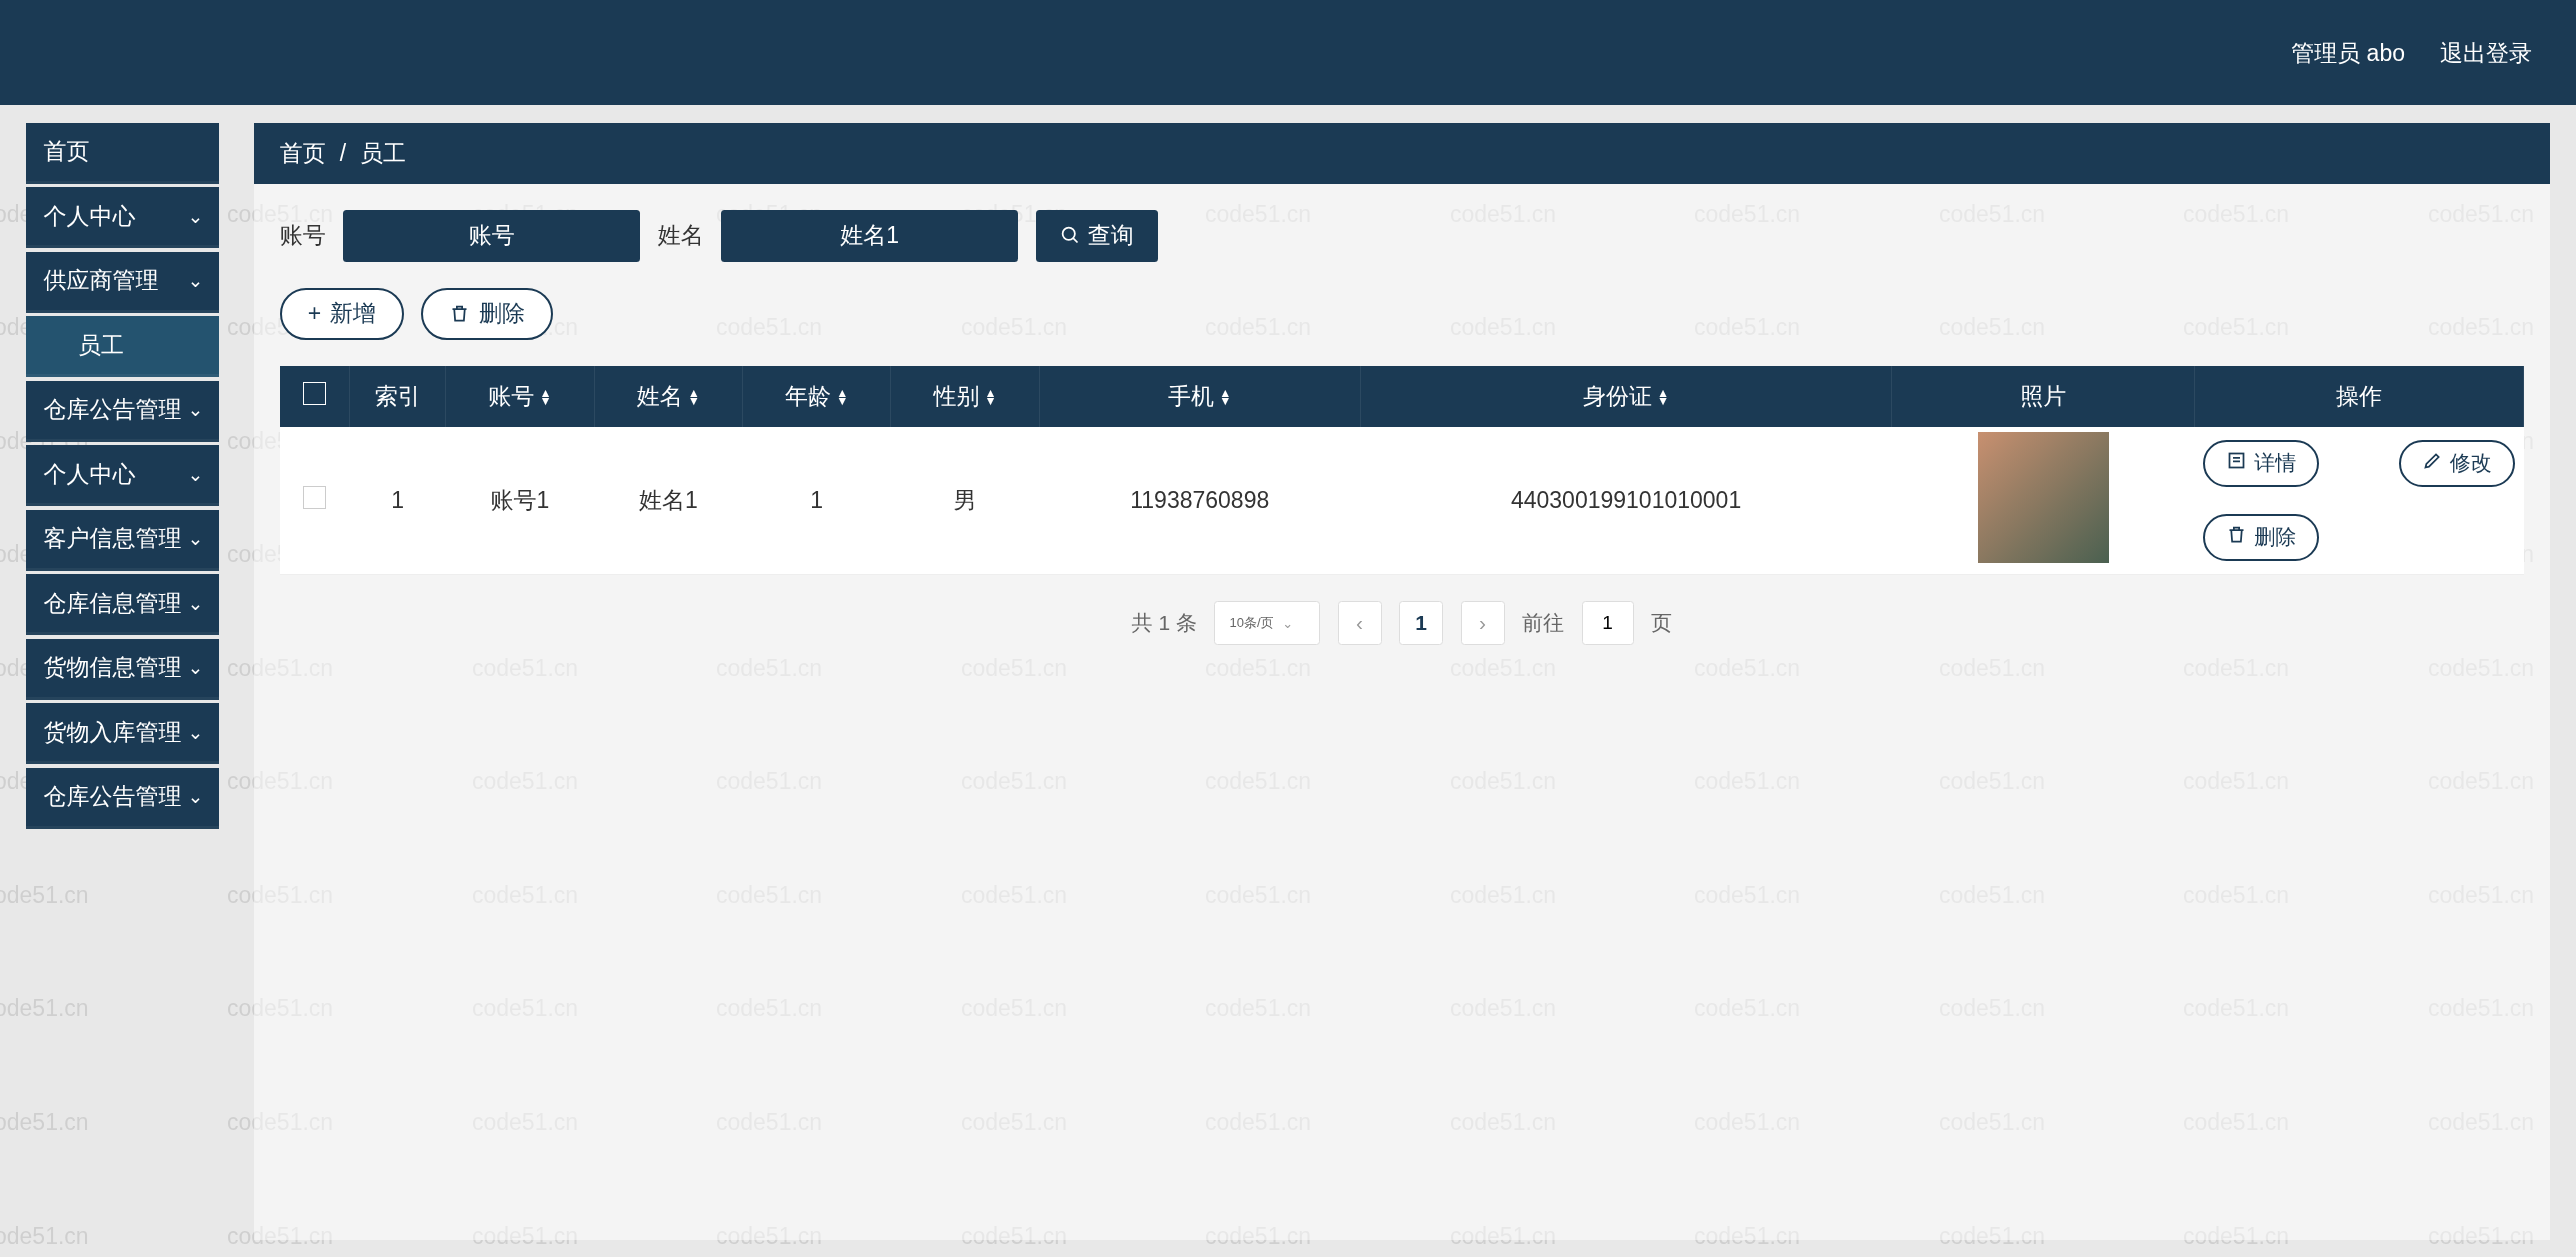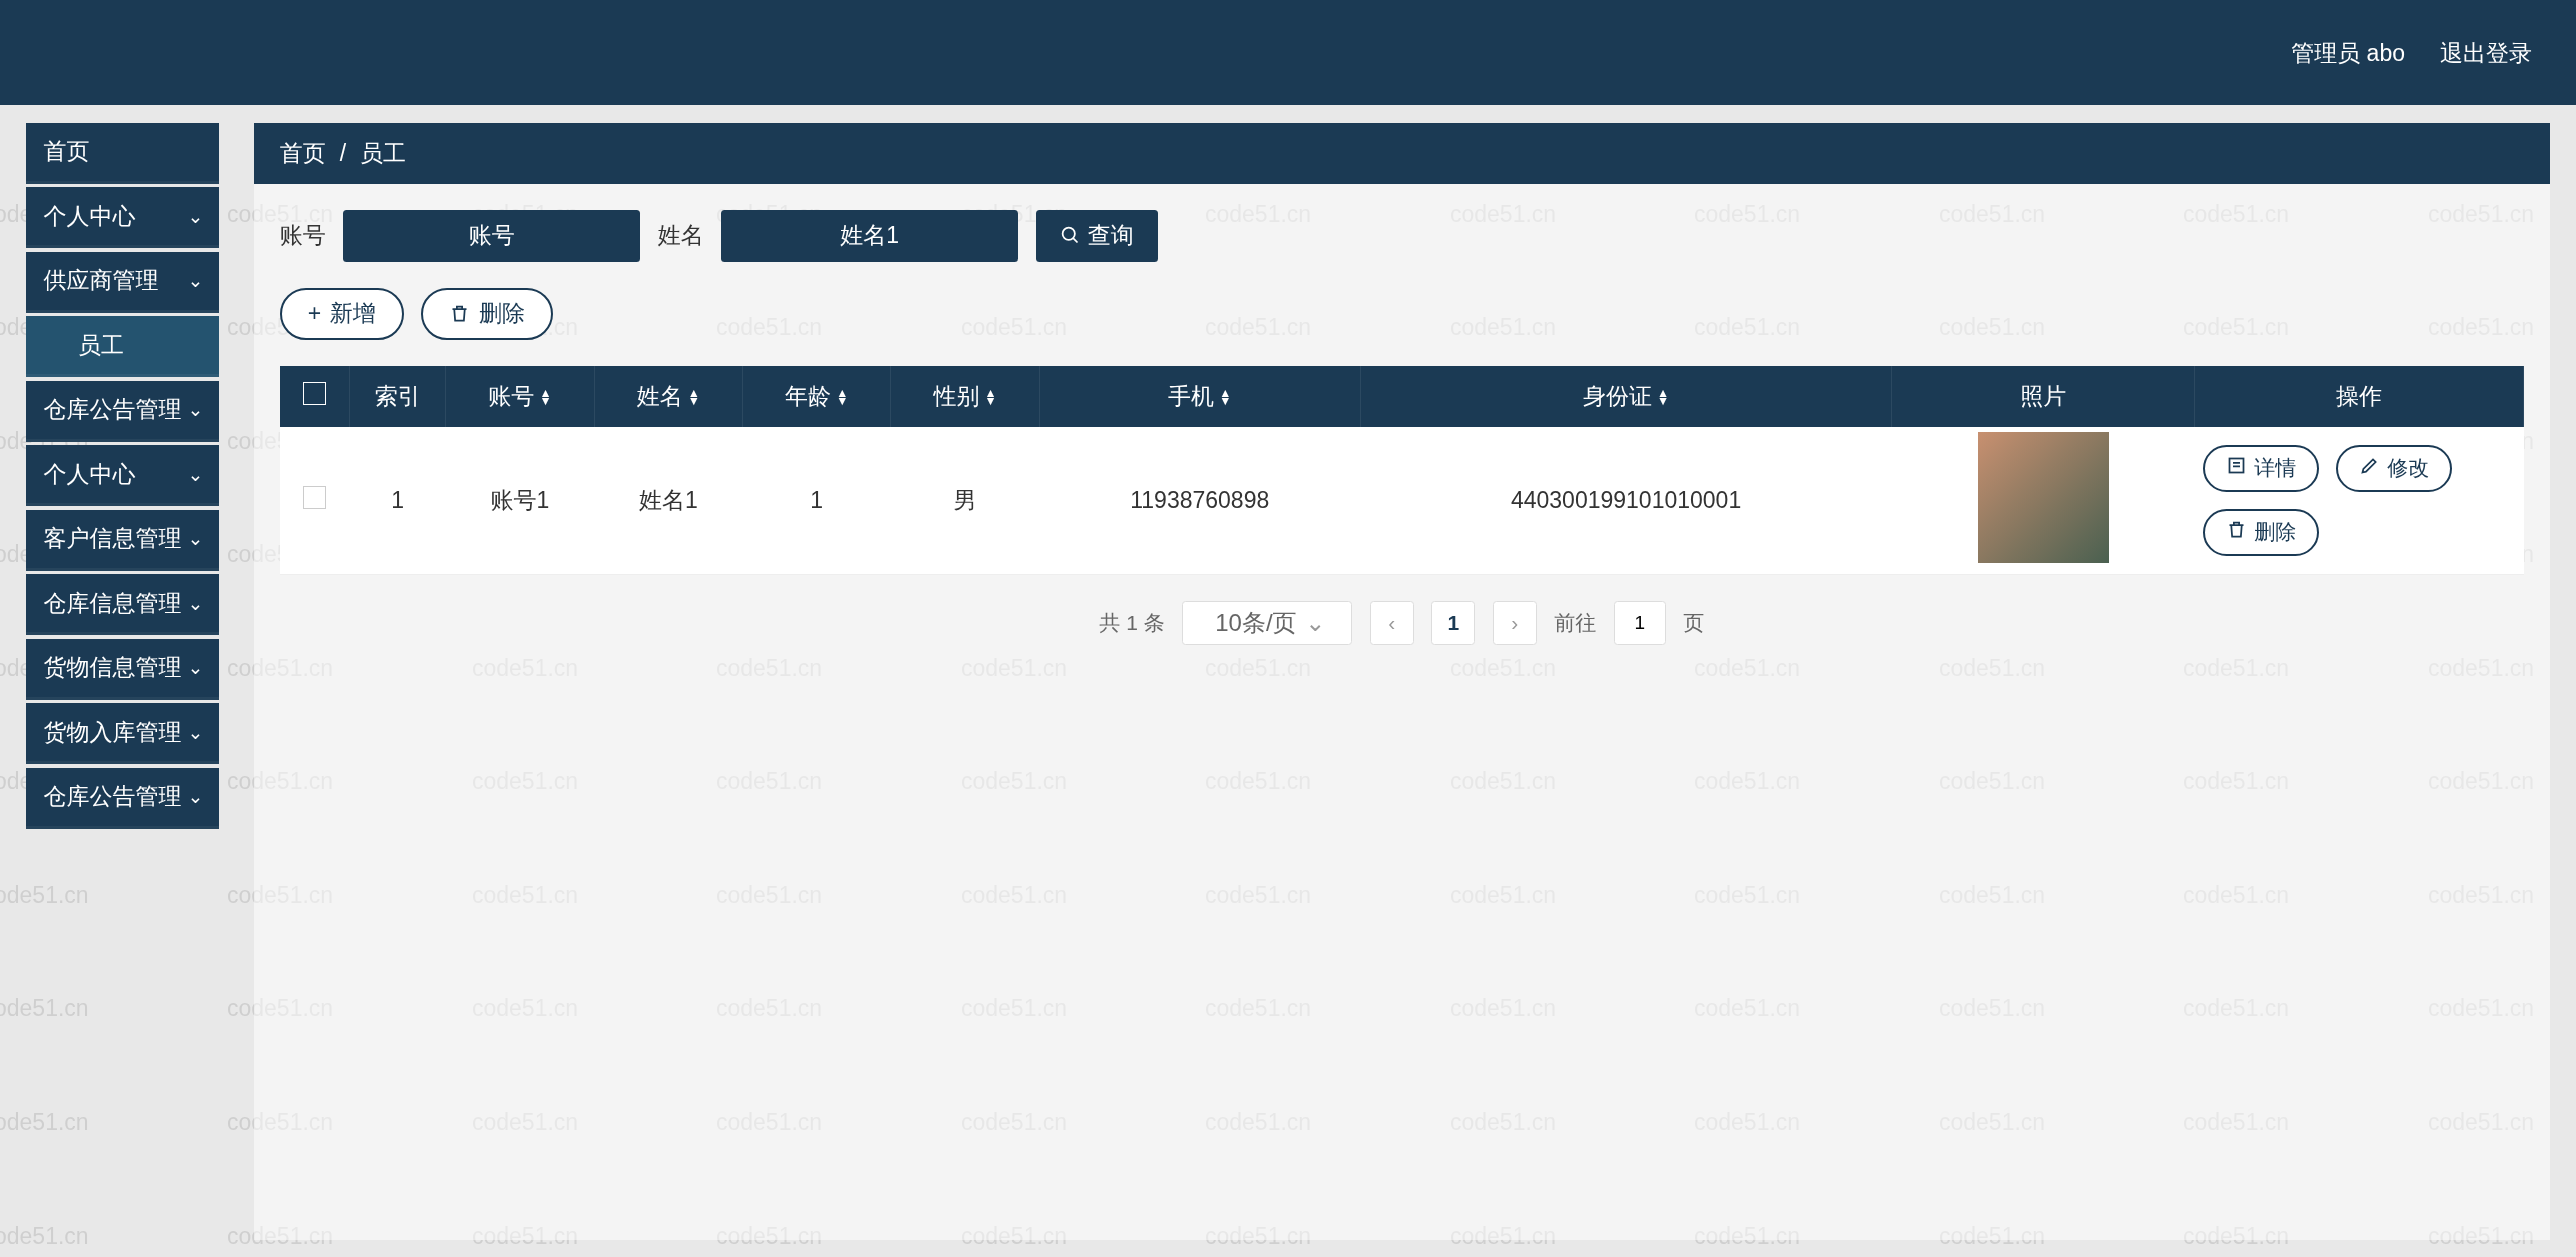--- a/index.html
+++ b/index.html
@@ -47,26 +47,26 @@
 
 .table { width: 100%; border-collapse: collapse; background: #fff; }
 .table th { background: #1b3a54; color: #fff; height: 61px; font-size: 23px; font-weight: normal; border-right: 0.9px solid rgba(255,255,255,0.08); }
 .table td { height: 148px; text-align: center; font-size: 23px; color: #333; border-bottom: 0.9px solid #eee; }
 .sort-icon { display: inline-flex; flex-direction: column; margin-left: 5.2px; font-size: 12.2px; line-height: 8.7px; vertical-align: middle; }
 .checkbox { width: 23px; height: 23px; border: 1.7px solid #fff; display: inline-block; }
 .td-checkbox { width: 23px; height: 23px; border: 1.7px solid #ccc; display: inline-block; }
 .photo { width: 131px; height: 131px; background: linear-gradient(135deg, #c89070 0%, #4a6050 100%); display: inline-block; }
 
 
-.row-actions { display: flex; flex-wrap: wrap; gap: 17px; justify-content: flex-start; padding: 8.7px; }
+.row-actions { display: flex; flex-wrap: wrap; gap: 27px; justify-content: space-between; padding: 8.7px; }
 .row-btn { height: 47px; padding: 0 21px; border: 2.6px solid #1b3a54; background: #fff; border-radius: 26px; font-size: 21px; color: #1b3a54; display: flex; align-items: center; gap: 7px; cursor: pointer; }
 
 
 .pagination { display: flex; align-items: center; justify-content: center; gap: 17.5px; margin-top: 26px; font-size: 21px; color: #666; }
-.page-select { height: 44px; padding: 0 26px 0 32px; border: 0.9px solid #ddd; background: #fff; font-size: 24px; border-radius: 3.5px; position: relative; display: flex; align-items: center; }
+.page-select { height: 44px; padding: 0 26px 0 14px; border: 0.9px solid #ddd; background: #fff; font-size: 13px; border-radius: 3.5px; position: relative; display: flex; align-items: center; }
 .page-nav { width: 44px; height: 44px; border: 0.9px solid #ddd; background: #fff; display: flex; align-items: center; justify-content: center; border-radius: 3.5px; cursor: pointer; color: #999; }
 .page-nav.active { color: #1b3a54; font-weight: bold; }
 .page-input { width: 52px; height: 44px; border: 0.9px solid #ddd; text-align: center; font-size: 19px; border-radius: 3.5px; }
 
 
 .center-watermark { position: absolute; left: 50%; top: 50%; transform: translate(-50%, -50%); color: #d84040; font-size: 40px; font-weight: bold; z-index: 3; pointer-events: none; }
 
 .icon-svg { width: 21px; height: 21px; }
 </style>
 </head>

